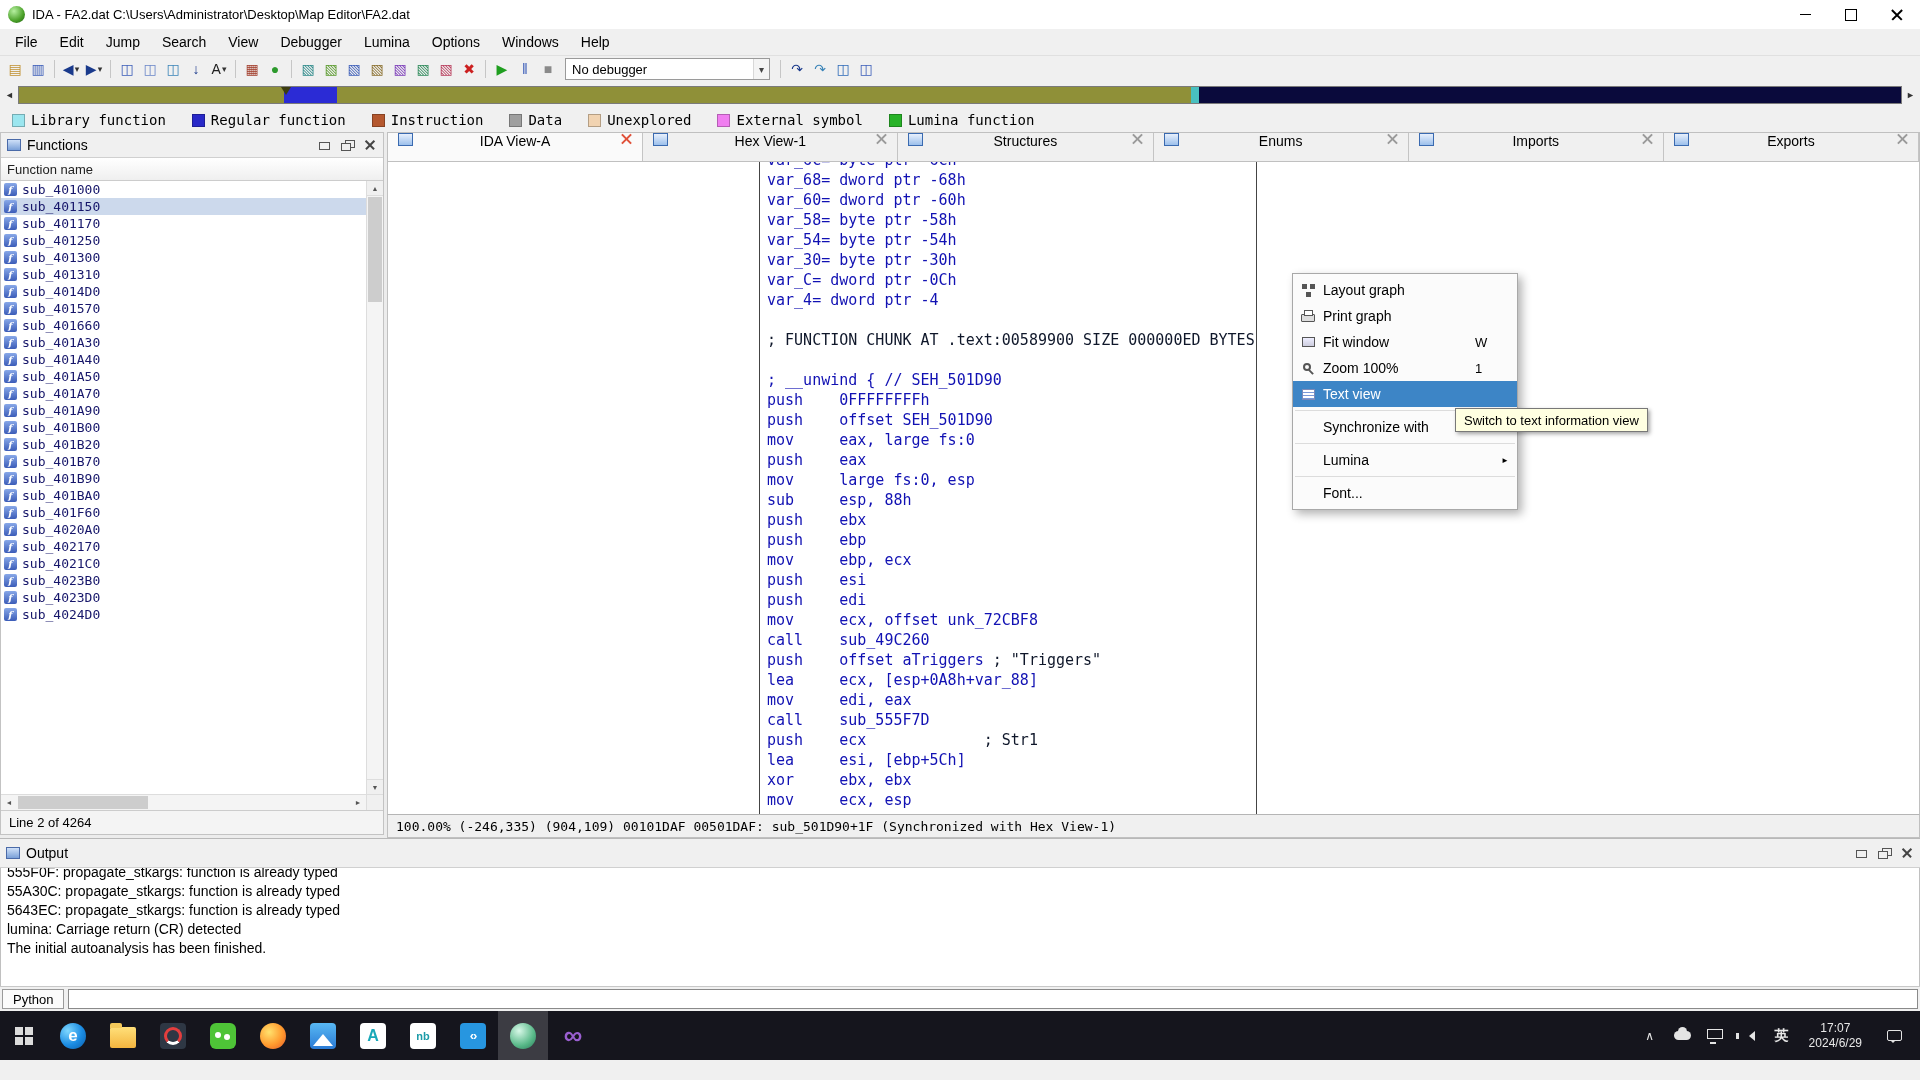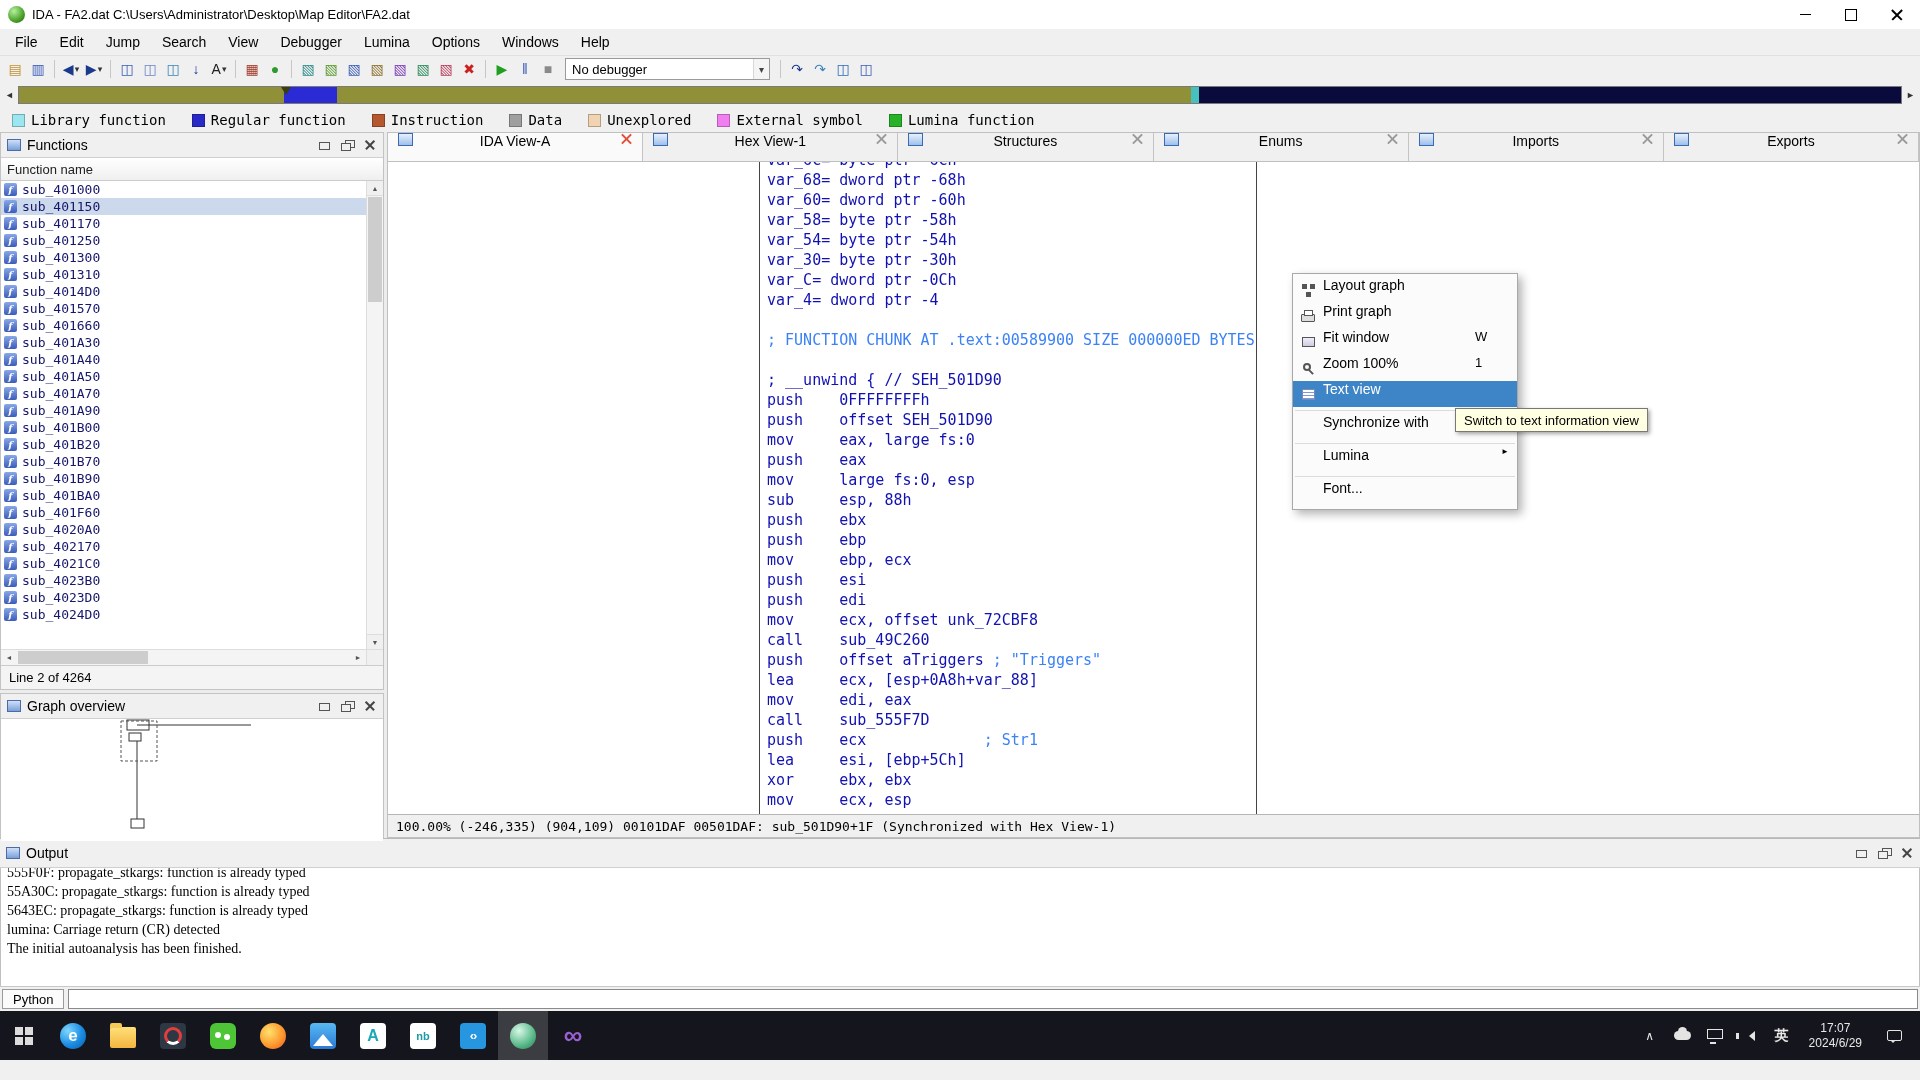--- a/index.html
+++ b/index.html
@@ -90,46 +90,46 @@
 .tab-close{position:absolute;right:9px;width:13px;height:13px}
 .tab-close::before,.tab-close::after{content:"";position:absolute;left:0;top:5px;width:13px;height:2px;background:#9a9a9a}
 .tab-close::before{transform:rotate(45deg)}
 .tab-close::after{transform:rotate(-45deg)}
 .tab.active .tab-close::before,.tab.active .tab-close::after{background:#e05038}
 .disasm{flex:1;position:relative;background:#fff;overflow:hidden;border-left:1px solid #c0c0c0;border-right:1px solid #c0c0c0}
 .graph-node{position:absolute;left:371px;top:-60px;width:498px;height:780px;border:1px solid #444;background:#fff}
 .asm-block{position:absolute;left:379px;top:-12px;font-family:"DejaVu Sans Mono",monospace;font-size:15px;line-height:20px;white-space:pre}
 .asm-line{height:20px}
 .seg-a{color:#1111b3}
-.seg-m{color:#3b82f6}
+.seg-m{color:#0f172a}
 .disasm-status{height:24px;background:#f0f0f0;border:1px solid #c0c0c0;border-top:1px solid #b5b5b5;font-family:"DejaVu Sans Mono",monospace;font-size:13px;display:flex;align-items:center;padding-left:8px;white-space:pre;flex:0 0 auto;overflow:hidden}
 
 
 .context-menu{position:absolute;left:1292px;top:273px;width:226px;background:#fbfbfb;border:1px solid #a8a8a8;box-shadow:4px 4px 9px rgba(0,0,0,.3);padding:3px 0;z-index:60;font-size:14px}
-.cm-item{height:26px;display:flex;padding-right:8px}
+.cm-item{height:26px;display:flex;align-items:center;padding-right:8px}
 .cm-item.hl{background:#3d85c6;color:#fff}
 .cm-ico{width:30px;display:flex;align-items:center;justify-content:center;flex:0 0 auto}
 .cm-label{flex:1;white-space:nowrap}
 .cm-shortcut{width:22px;text-align:left;font-size:13px}
 .cm-sub{width:12px;font-size:8px;text-align:right}
 .cm-sep{height:1px;background:#dcdcdc;margin:3px 2px}
 .mi{display:inline-block}
 .mi-layout{width:5px;height:5px;background:#555;box-shadow:8px 0 0 #555,4px 8px 0 #555;margin:-8px 8px 0 0}
 .mi-print{width:14px;height:8px;border:1px solid #555;border-radius:1px;position:relative;background:#ddd;margin-top:3px}
 .mi-print::before{content:"";position:absolute;left:2px;top:-5px;width:7px;height:4px;background:#fff;border:1px solid #555}
 .mi-fit{width:13px;height:10px;border:1px solid #555;background:linear-gradient(#eef,#ccd)}
 .mi-zoom{width:8px;height:8px;border:2px solid #555;border-radius:50%;position:relative;margin:-3px 3px 0 0}
 .mi-zoom::after{content:"";position:absolute;right:-5px;bottom:-4px;width:6px;height:2px;background:#555;transform:rotate(45deg)}
 .mi-text{width:13px;height:11px;border:1px solid #7a8ab8;background:repeating-linear-gradient(to bottom,#fff 0 2px,#7a9ad8 2px 3px)}
 .tooltip{position:absolute;left:1455px;top:408px;height:24px;background:#ffffe1;border:1px solid #787878;box-shadow:2px 2px 4px rgba(0,0,0,.35);font-size:13px;display:flex;align-items:center;padding:0 8px;z-index:70;white-space:nowrap}
 
 
 .out-header{height:24px;background:#f0f0f0;border-top:1px solid #b8b8b8;border-bottom:1px solid #d0d0d0;display:flex;align-items:center;gap:6px;padding:14px 6px;font-size:14px;flex:0 0 auto}
 .out-content{height:118px;background:#fff;overflow:hidden;border-left:1px solid #c0c0c0;border-right:1px solid #c0c0c0;flex:0 0 auto}
-.out-lines{margin-top:-5px;font-family:Liberation Serif, serif;font-size:14px;line-height:19px;padding-left:6px}
+.out-lines{margin-top:-5px;font-family:Liberation Sans, sans-serif;font-size:14px;line-height:19px;padding-left:6px}
 .py-row{height:25px;display:flex;align-items:center;gap:4px;padding:0 2px;background:#f0f0f0;border-top:1px solid #c8c8c8;flex:0 0 auto}
 .py-label{border:1px solid #9a9a9a;background:#fbfbfb;height:20px;padding:0 10px;font-size:13px;display:flex;align-items:center}
 .py-input{flex:1;height:20px;border:1px solid #8a8a8a;background:#fff;font-size:13px;padding:0 4px;font-family:"DejaVu Sans Mono",monospace;outline:none}
 .app-status{height:26px;background:#f0f0f0;border-top:1px solid #d8d8d8;display:flex;align-items:center;font-size:13px;padding-left:2px;flex:0 0 auto}
 .as-field{margin-left:6px;padding:0 12px 0 6px;height:19px;display:flex;align-items:center;border:1px solid;border-color:#b8b8b8 #fff #fff #b8b8b8;min-width:70px}
 
 
 .taskbar{height:49px;background:#15151d;display:flex;align-items:stretch;color:#e8e8e8;flex:0 0 auto}
 .start-btn{width:48px;display:flex;align-items:center;justify-content:center}
 .win-logo{display:grid;grid-template-columns:8px 8px;grid-template-rows:8px 8px;gap:2px}
@@ -466,41 +466,20 @@
           <span class="hsb-btn left">◄</span>
           <div class="hsb-thumb"></div>
           <span class="hsb-btn right">►</span>
           <span class="hsb-corner"></span>
         </div>
         <div class="fn-status">Line 2 of 4264</div>
       </div>
 
       <div class="h-split"></div>
 
-      <div class="panel go-panel">
-        <div class="panel-header">
-          <span class="ph-ico"></span>
-          <span>Graph overview</span>
-          <span class="ph-btns">
-            <span class="ph-btn phb-dock"></span>
-            <span class="ph-btn phb-float"></span>
-            <span class="ph-btn phb-close"></span>
-          </span>
-        </div>
-        <div class="go-content">
-          <svg width="382" height="118" viewBox="0 0 382 118">
-            <line x1="136" y1="6" x2="250" y2="6" stroke="#333" stroke-width="1"></line>
-            <rect x="126" y="1" width="22" height="10" fill="none" stroke="#333"></rect>
-            <rect x="128" y="14" width="12" height="8" fill="none" stroke="#333"></rect>
-            <line x1="136" y1="22" x2="136" y2="100" stroke="#333" stroke-width="1"></line>
-            <rect x="130" y="100" width="13" height="9" fill="none" stroke="#333"></rect>
-            <rect x="120" y="2" width="36" height="40" fill="none" stroke="#555" stroke-dasharray="3,2"></rect>
-          </svg>
-        </div>
-      </div>
 
     </div>
 
     <div class="v-split"></div>
 
     <div class="right-col">
       <div class="tabbar">
           <div class="tab active">
             <span class="tab-ico"></span>
             <span>IDA View-A</span>

